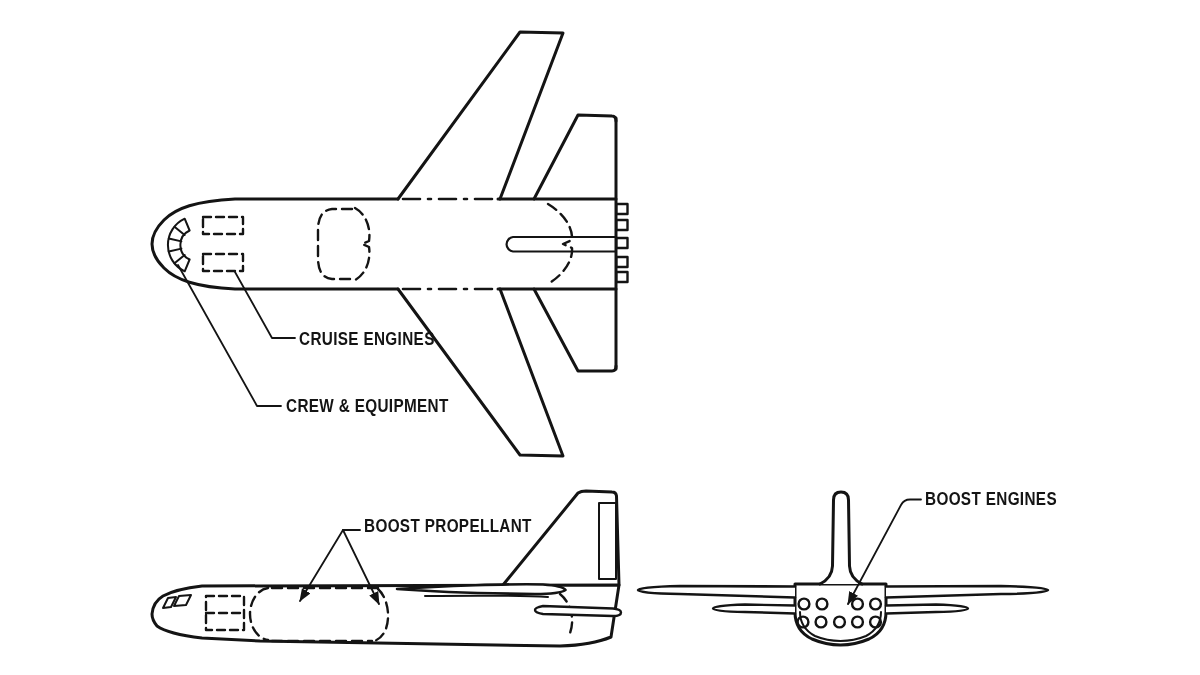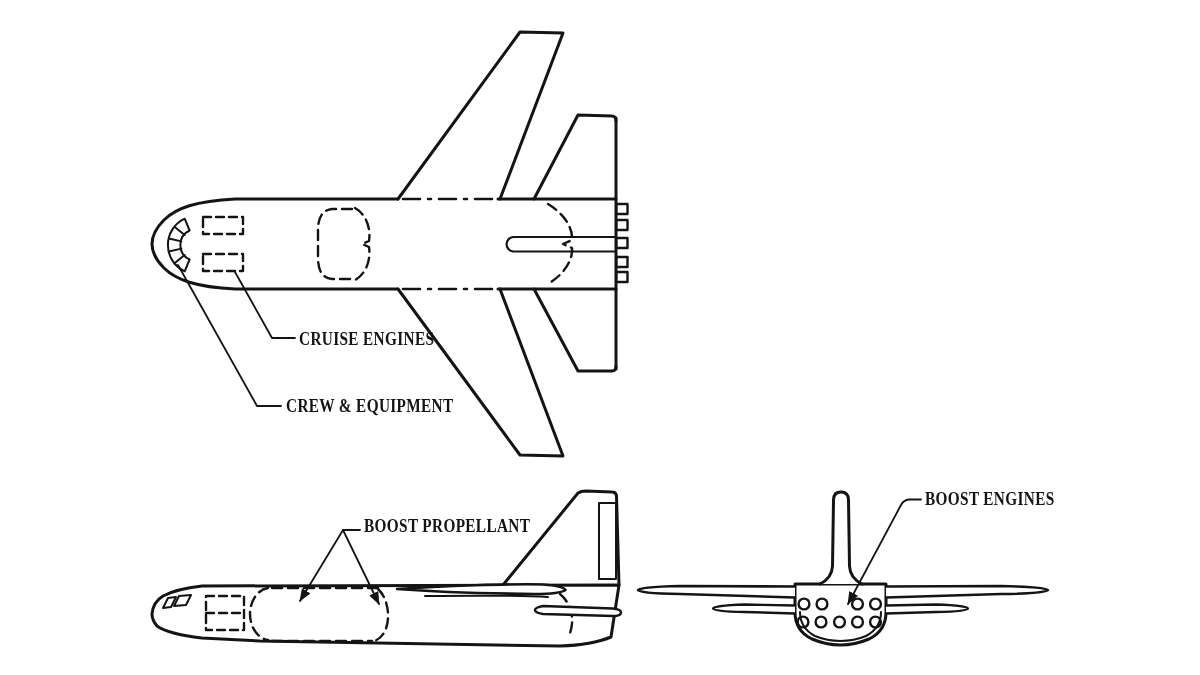--- a/index.html
+++ b/index.html
@@ -1,21 +1,21 @@
 <!DOCTYPE html>
 <html><head>
 <meta charset="utf-8">
 <style>
   html,body{margin:0;padding:0;background:#ffffff;}
   .canvas{
     position:relative;
     width:1200px;height:675px;
     background:#ffffff;
     overflow:hidden;
-    font-family:Liberation Serif, serif;
+    font-family:Liberation Sans, sans-serif;
   }
   svg{position:absolute;left:0;top:0;}
   svg *{vector-effect:none;}
   .stroke{stroke:#141414;fill:none;stroke-linecap:round;stroke-linejoin:round;}
   .fillwhite{fill:#ffffff;}
   .callout{
     position:absolute;
     color:#141414;
     font-size:18px;
     font-weight:700;

